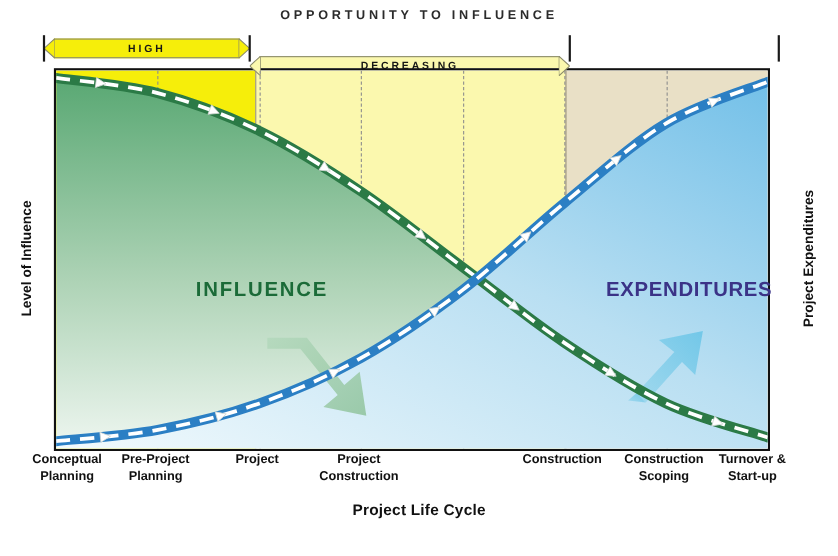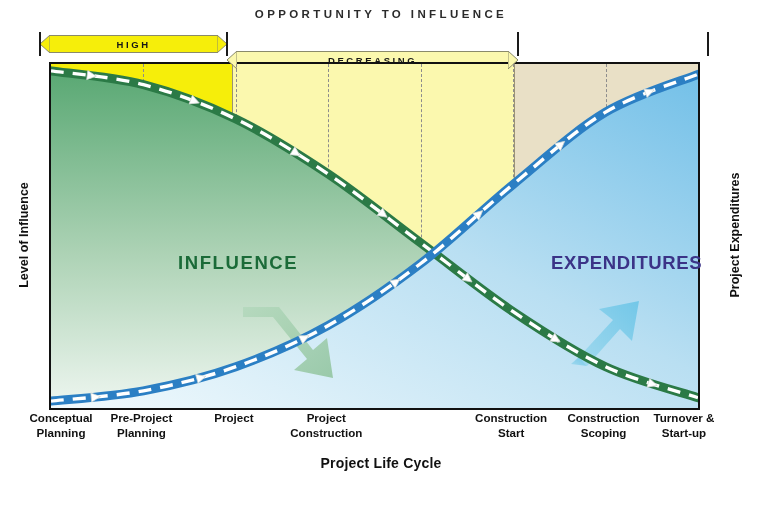--- a/index.html
+++ b/index.html
@@ -217,21 +217,20 @@
       </div>
       <div class="xtick" style="left: 181.857px; width: 104px;">
         <div>Project</div>
       </div>
       <div class="xtick" style="left: 274.286px; width: 104px;">
         <div>Project</div>
         <div>Construction</div>
       </div>
       <div class="xtick" style="left: 459.143px; width: 104px;">
         <div>Construction</div>
-        <div>Start</div>
       </div>
       <div class="xtick" style="left: 551.571px; width: 104px;">
         <div>Construction</div>
         <div>Scoping</div>
       </div>
       <div class="xtick" style="left: 632px; width: 104px;">
         <div>Turnover &amp;</div>
         <div>Start-up</div>
       </div>
     </div>

